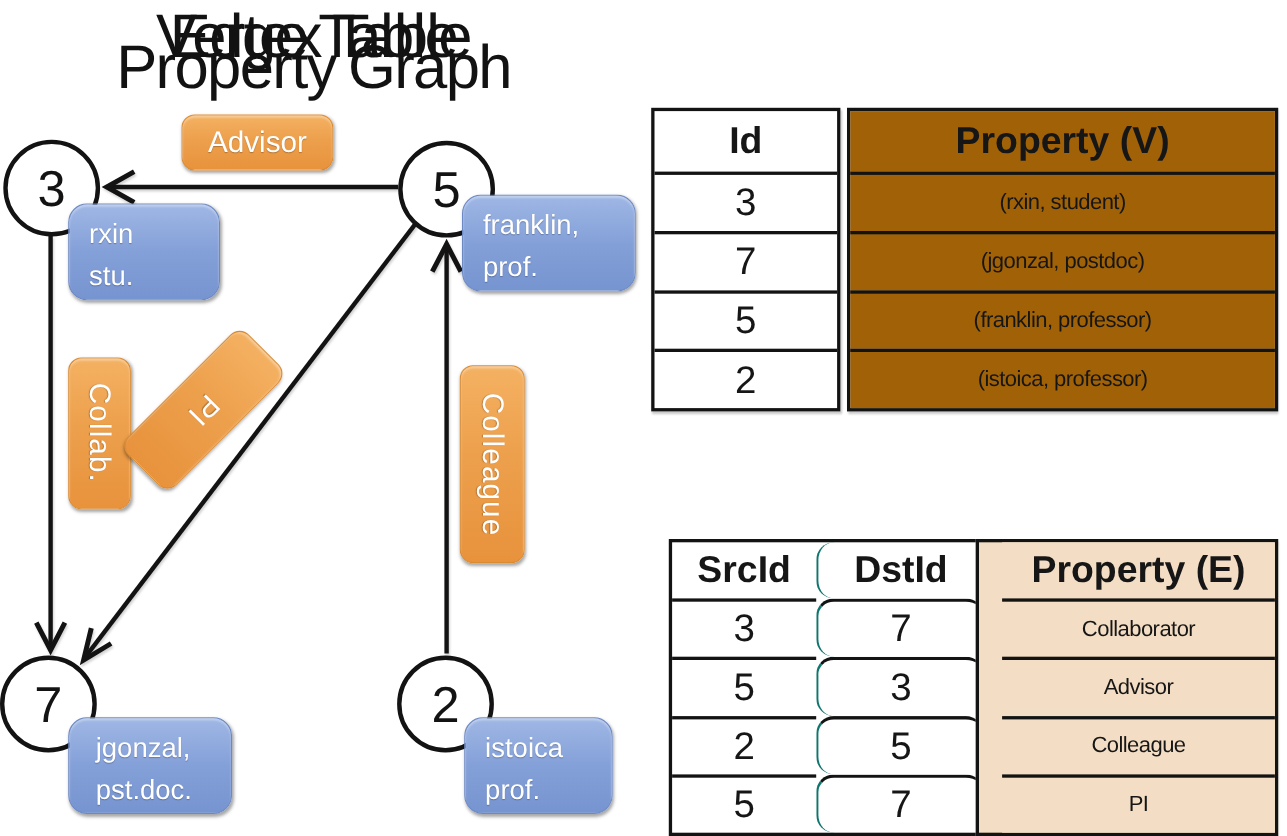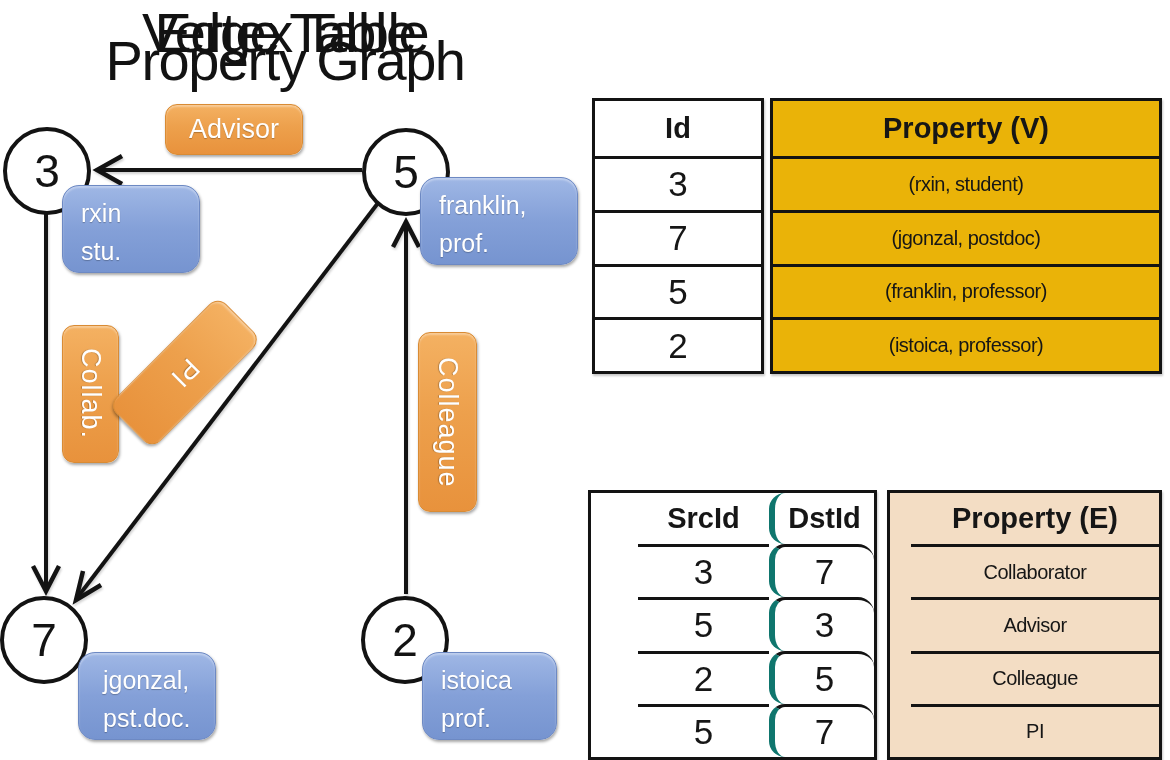--- a/index.html
+++ b/index.html
@@ -59,44 +59,44 @@
   }
   .vtext { writing-mode:vertical-rl; text-orientation:mixed; letter-spacing:1px; }
 
   #label-advisor   { left:165px; top:104px; width:138px; height:51px; }
   #label-collab    { left:62px;  top:325px; width:57px;  height:138px; }
   #label-pi        { left:154px; top:295px; width:62px;  height:155px; transform:rotate(45deg); }
   #label-colleague { left:418px; top:332px; width:59px;  height:180px; }
 
   #prop-3 { left:62px;  top:185px; width:138px; height:88px; }
   #prop-5 { left:420px; top:177px; width:158px; height:88px; }
-  #prop-7 { left:78px;  top:652px; width:138px; height:88px;padding-left:24px; }
+  #prop-7 { left:62px;  top:652px; width:149px; height:88px;padding-left:24px; }
   #prop-2 { left:422px; top:652px; width:135px; height:88px; }
 
   
   .sub-table {
     position:absolute; z-index:2; box-sizing:border-box;
     border:3px solid #131313; background:#ffffff; display:grid;
     box-shadow:1px 2px 2px rgba(0,0,0,0.22);
   }
   .cell {
     display:flex; align-items:center; justify-content:center;
     border-top:3px solid #131313; overflow:hidden; white-space:nowrap;
   }
   .cell.r0 { border-top:none; }
-  .cell.c1 { border-left:6px solid #0f766e;border-radius:16px; }
-  .cell.hdr { font-weight:bold; font-size:29px; }
+  .cell.c1 { border-left:2px solid #0f766e;border-radius:16px; }
+  .cell.hdr { font-weight:bold; font-size:34px; }
   .cell.num { font-size:35px; font-weight:300; }
   .cell.txt { font-size:20px; font-weight:300; letter-spacing:-0.5px; }
-  .blue-bg { background:#eab308; }
+  .blue-bg { background:#a16207; }
   .tan-bg  { background:#f3ddc4;margin-left:21px; }
 
   #vt-id   { left:592px; top:98px;  width:172px; height:276px; grid-template-rows:55px repeat(4,1fr); }
   #vt-prop { left:770px; top:98px;  width:392px; height:276px; grid-template-rows:55px repeat(4,1fr); background:#cdd9f1; }
-  #et-ids  { left:588px; top:490px; width:289px; height:270px; grid-template-rows:51px repeat(4,1fr); grid-template-columns:131px 1fr;padding-left:47px; }
+  #et-ids  { left:608px; top:490px; width:289px; height:270px; grid-template-rows:51px repeat(4,1fr); grid-template-columns:131px 1fr; }
   #et-prop { left:887px; top:490px; width:275px; height:270px; grid-template-rows:51px repeat(4,1fr); background:#f3ddc4; }
 </style>
 </head>
 <body>
 
 <div id="canvas">
 
   <div class="title" id="title-graph">Property Graph</div>
   <div class="title" id="title-vertex">Vertex Table</div>
   <div class="title" id="title-edge">Edge Table</div>

